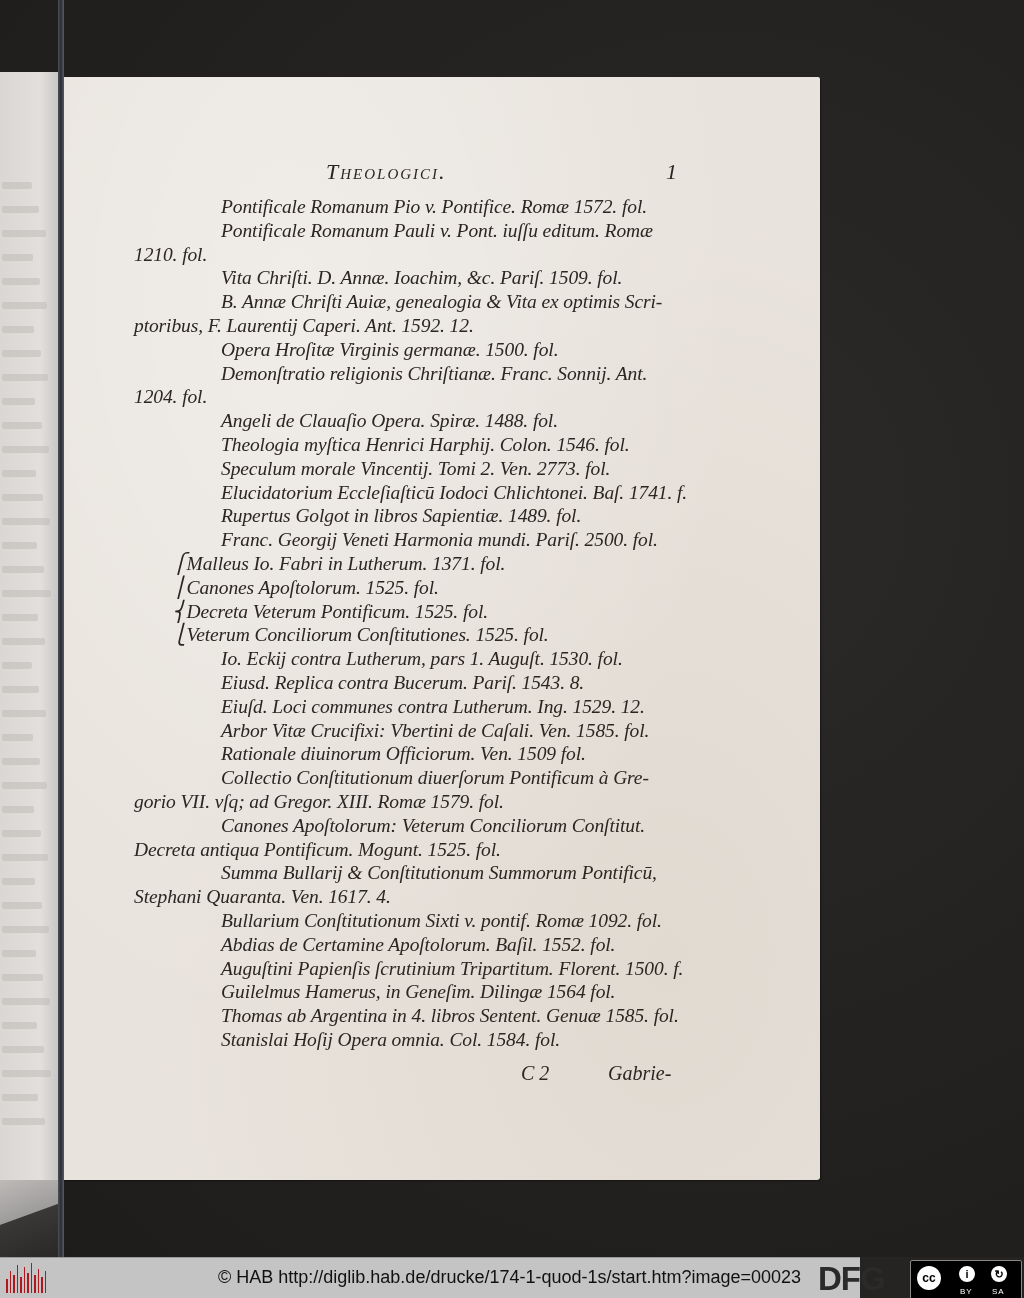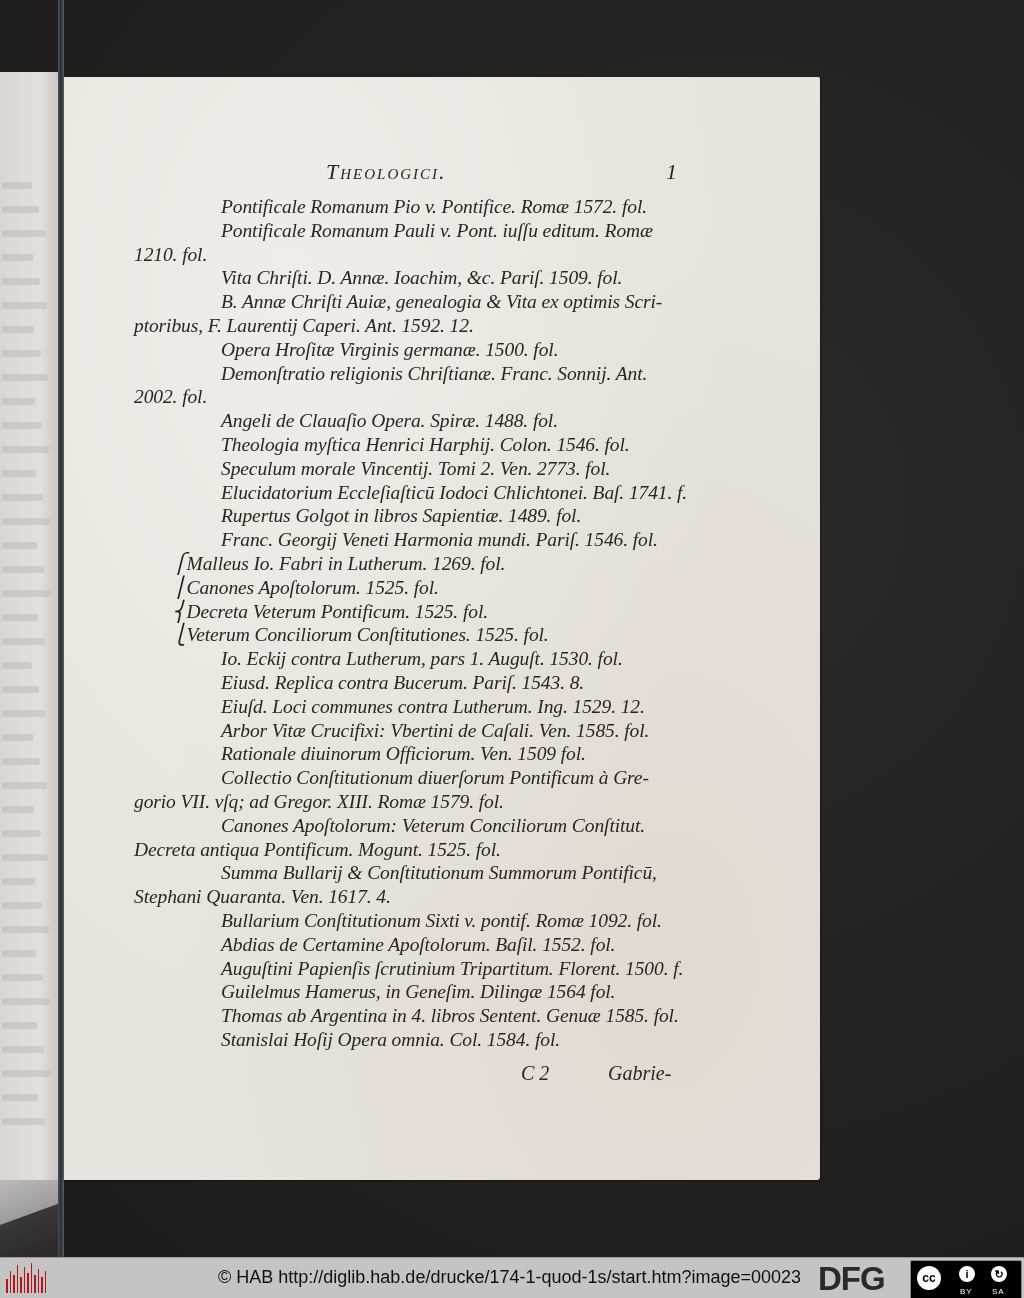--- a/index.html
+++ b/index.html
@@ -56,21 +56,21 @@
   .line.indent { left:129px;margin-left:28px; }
   .line.flush { left:70px; }
   .line.brace { left:108px; }
   .catchword-sig {
     position:absolute; top:985px; left:457px; font-size:20px; color:#2b2621;
   }
   .catchword {
     position:absolute; top:985px; left:544px; font-size:20px; color:#2b2621;
   }
   .footer {
-    position:absolute; left:0; top:1257px; width:1024px; height:41px;
+    position:absolute; left:0; top:1257px; width:860px; height:41px;
     background:#c4c4c4; border-top:1px solid #9a9a9a;
   }
   .hab-logo {
     position:absolute; left:6px; top:5px; width:40px; height:30px;
     display:flex; align-items:flex-end; gap:2px;
   }
   .hab-logo span { display:block; width:2px; background:#b01820; }
   .credit {
     position:absolute; left:218px; top:9px;
     font-family:"Liberation Sans", sans-serif; font-size:18px; color:#111;
@@ -158,28 +158,28 @@
   </div>
   <div class="entries" id="entries">
       <div class="line indent" style="top: 0px;">Pontificale Romanum Pio v. Pontifice. Romæ 1572. fol.</div>
       <div class="line indent" style="top: 23.8px;">Pontificale Romanum Pauli v. Pont. iuſſu editum.   Romæ</div>
       <div class="line flush" style="top: 47.6px;">1210. fol.</div>
       <div class="line indent" style="top: 71.4px;">Vita Chriſti. D. Annæ. Ioachim, &amp;c. Pariſ. 1509. fol.</div>
       <div class="line indent" style="top: 95.2px;">B. Annæ Chriſti Auiæ, genealogia &amp; Vita ex optimis Scri-</div>
       <div class="line flush" style="top: 119px;">ptoribus, F. Laurentij Caperi. Ant. 1592. 12.</div>
       <div class="line indent" style="top: 142.8px;">Opera Hroſitæ Virginis germanæ. 1500. fol.</div>
       <div class="line indent" style="top: 166.6px;">Demonſtratio religionis Chriſtianæ. Franc. Sonnij. Ant.</div>
-      <div class="line flush" style="top: 190.4px;">2002. fol.</div>
+      <div class="line flush" style="top: 190.4px;">1204. fol.</div>
       <div class="line indent" style="top: 214.2px;">Angeli de Clauaſio Opera.  Spiræ. 1488. fol.</div>
       <div class="line indent" style="top: 238px;">Theologia myſtica Henrici Harphij. Colon. 1546. fol.</div>
       <div class="line indent" style="top: 261.8px;">Speculum morale Vincentij. Tomi 2. Ven. 2773. fol.</div>
       <div class="line indent" style="top: 285.6px;">Elucidatorium Eccleſiaſticū Iodoci Chlichtonei. Baſ. 1741. f.</div>
       <div class="line indent" style="top: 309.4px;">Rupertus Golgot in libros Sapientiæ. 1489. fol.</div>
-      <div class="line indent" style="top: 333.2px;">Franc. Georgij Veneti Harmonia mundi. Pariſ. 1546. fol.</div>
-      <div class="line brace" style="top: 357px;">⎧Malleus Io. Fabri in Lutherum. 1269. fol.</div>
+      <div class="line indent" style="top: 333.2px;">Franc. Georgij Veneti Harmonia mundi. Pariſ. 2500. fol.</div>
+      <div class="line brace" style="top: 357px;">⎧Malleus Io. Fabri in Lutherum. 1371. fol.</div>
       <div class="line brace" style="top: 380.8px;">⎪Canones Apoſtolorum. 1525. fol.</div>
       <div class="line brace" style="top: 404.6px;">⎨Decreta Veterum Pontificum. 1525. fol.</div>
       <div class="line brace" style="top: 428.4px;">⎩Veterum Conciliorum Conſtitutiones. 1525. fol.</div>
       <div class="line indent" style="top: 452.2px;">Io. Eckij contra Lutherum, pars 1. Auguſt. 1530. fol.</div>
       <div class="line indent" style="top: 476px;">Eiusd. Replica contra Bucerum. Pariſ. 1543. 8.</div>
       <div class="line indent" style="top: 499.8px;">Eiuſd. Loci communes contra Lutherum. Ing. 1529. 12.</div>
       <div class="line indent" style="top: 523.6px;">Arbor Vitæ Crucifixi: Vbertini de Caſali. Ven. 1585. fol.</div>
       <div class="line indent" style="top: 547.4px; text-align: center;">Rationale diuinorum Officiorum. Ven. 1509 fol.</div>
       <div class="line indent" style="top: 571.2px;">Collectio Conſtitutionum diuerſorum Pontificum à Gre-</div>
       <div class="line flush" style="top: 595px;">gorio VII. vſq; ad Gregor. XIII. Romæ 1579. fol.</div>

